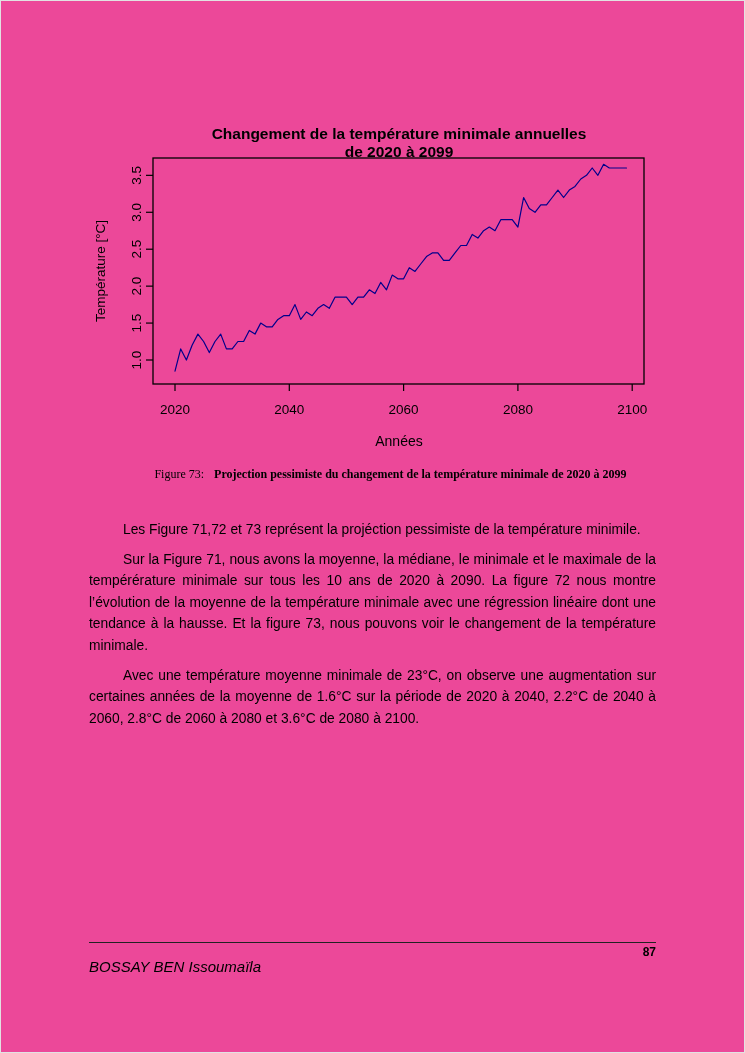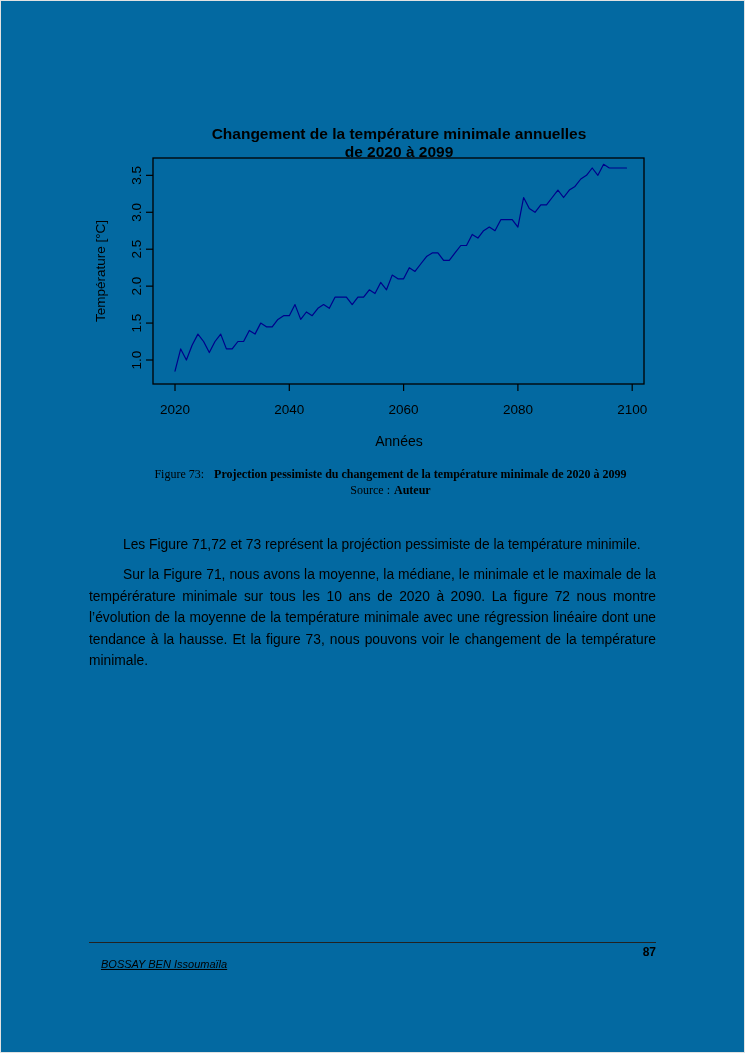--- a/index.html
+++ b/index.html
@@ -1,19 +1,19 @@
 <!DOCTYPE html>
 <html lang="fr"><head>
 <meta charset="utf-8">
 <style>
   html,body{margin:0;padding:0;background:#ffffff;}
   .page{
     position:relative;
     width:745px;height:1053px;
-    background:#0369a1;
+    background:#ec4899;
     border:1px solid #e2e2e2;
     box-sizing:border-box;
     font-family:"Liberation Sans",sans-serif;
     color:#000;
     overflow:hidden;
   }
   
   svg.chart{display:block;margin:108px 0 0 0;}
   svg.chart text{font-family:"Liberation Sans",sans-serif;fill:#000000;}
   
@@ -42,24 +42,23 @@
   .footer-rule{
     position:absolute;left:88px;right:88px;top:941px;
     border-top:1.5px solid #222;
   }
   .page-number{
     position:absolute;top:944px;right:88px;
     font-size:12px;
     font-weight:bold;
   }
   .author{
-    position:absolute;top:957px;left:100px;
+    position:absolute;top:957px;left:88px;
     font-style:italic;
-    font-size:11px;
-    text-decoration:underline;
+    font-size:15px;
   }
 </style>
 </head>
 <body>
 
 <div class="page">
 
   <svg id="chart-svg" class="chart" width="745" height="348" viewBox="0 0 745 348" role="img">
       <text x="398" y="30" text-anchor="middle" font-size="15.5" font-weight="bold">Changement de la température minimale annuelles</text>
       <text x="398" y="48" text-anchor="middle" font-size="15.5" font-weight="bold">de 2020 à 2099</text>
@@ -88,27 +87,25 @@
       <line x1="152" y1="66.35" x2="145" y2="66.35" stroke="#000" stroke-width="1.2"></line>
       <text transform="translate(140 66.35) rotate(-90)" text-anchor="middle" font-size="13.5">3.5</text>
       <text transform="translate(104 162) rotate(-90)" text-anchor="middle" font-size="13.5">Température [°C]</text>
       <polyline points="174.0,262.1 179.7,239.9 185.4,251.0 191.1,236.2 196.9,225.1 202.6,232.5 208.3,243.6 214.0,232.5 219.7,225.1 225.4,239.9 231.2,239.9 236.9,232.5 242.6,232.5 248.3,221.5 254.0,225.1 259.7,214.1 265.4,217.8 271.2,217.8 276.9,210.4 282.6,206.7 288.3,206.7 294.0,195.6 299.7,210.4 305.4,203.0 311.2,206.7 316.9,199.3 322.6,195.6 328.3,199.3 334.0,188.2 339.7,188.2 345.4,188.2 351.2,195.6 356.9,188.2 362.6,188.2 368.3,180.8 374.0,184.5 379.7,173.4 385.5,180.8 391.2,166.1 396.9,169.8 402.6,169.8 408.3,158.7 414.0,162.4 419.7,155.0 425.5,147.6 431.2,143.9 436.9,143.9 442.6,151.3 448.3,151.3 454.0,143.9 459.8,136.5 465.5,136.5 471.2,125.4 476.9,129.1 482.6,121.7 488.3,118.1 494.0,121.7 499.8,110.7 505.5,110.7 511.2,110.7 516.9,118.1 522.6,88.5 528.3,99.6 534.0,103.3 539.8,95.9 545.5,95.9 551.2,88.5 556.9,81.1 562.6,88.5 568.3,81.1 574.0,77.4 579.8,70.0 585.5,66.3 591.2,59.0 596.9,66.3 602.6,55.3 608.3,59.0 614.1,59.0 619.8,59.0 625.5,59.0" fill="none" stroke="#00008B" stroke-width="1.2" stroke-linejoin="round" stroke-linecap="round"></polyline>
     </svg>
 
   <div class="caption">
     <div>
       <span class="prefix">Figure 73:</span><b>Projection pessimiste du changement de la température minimale de 2020 à 2099</b>
     </div>
-    <div>
-      <span class="src-label">Source :</span><b>Auteur</b>
-    </div>
   </div>
 
   <div class="body-text">
     <p>Les Figure 71,72 et 73 représent la projéction pessimiste de la température minimile.</p>
     <p>Sur la Figure 71, nous avons la moyenne, la médiane, le minimale et le maximale de la tempérérature minimale sur tous les 10 ans de 2020 à 2090. La figure 72 nous montre l’évolution de la moyenne de la température minimale avec une régression linéaire dont une tendance à la hausse. Et la figure 73, nous pouvons voir le changement de la température minimale.</p>
+    <p>Avec une température moyenne minimale de 23°C, on observe une augmentation sur certaines années de la moyenne de 1.6°C sur la période de 2020 à 2040, 2.2°C de 2040 à 2060, 2.8°C de 2060 à 2080 et 3.6°C de 2080 à 2100.</p>
   </div>
 
   <div class="footer-rule"></div>
   <div class="page-number">87</div>
   <div class="author">BOSSAY BEN Issoumaïla</div>
 
 </div>
 
 </body></html>

